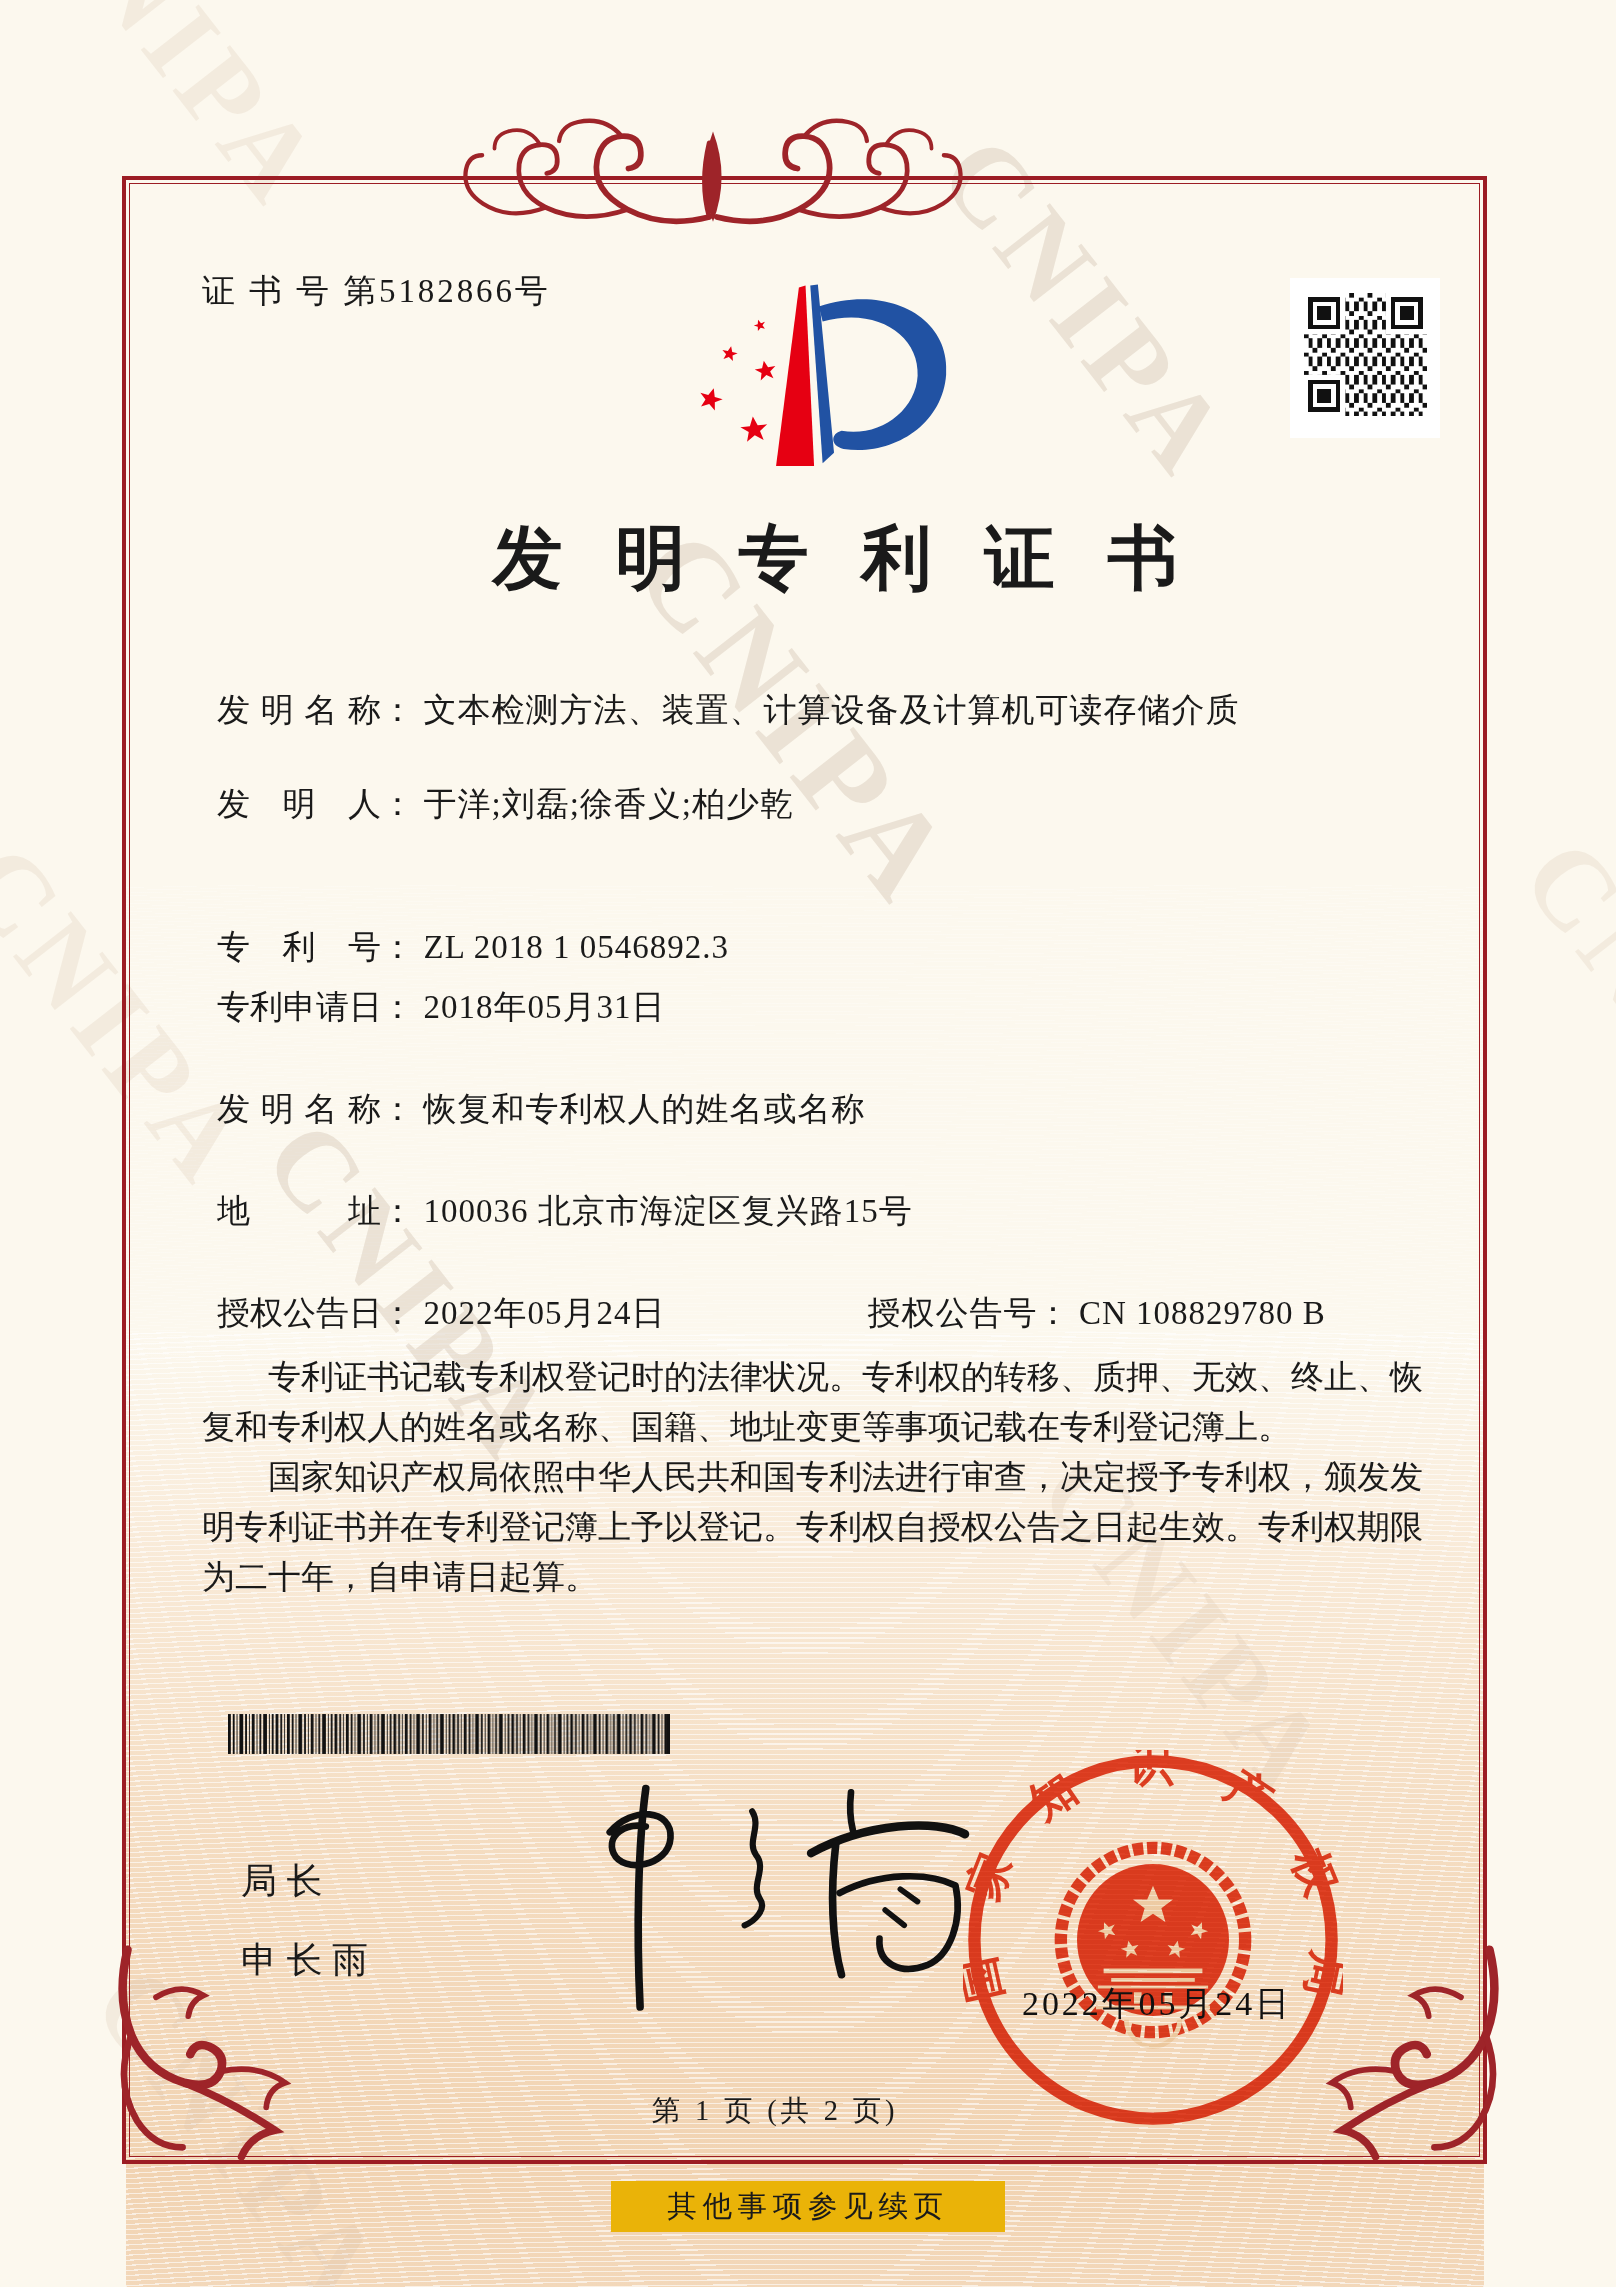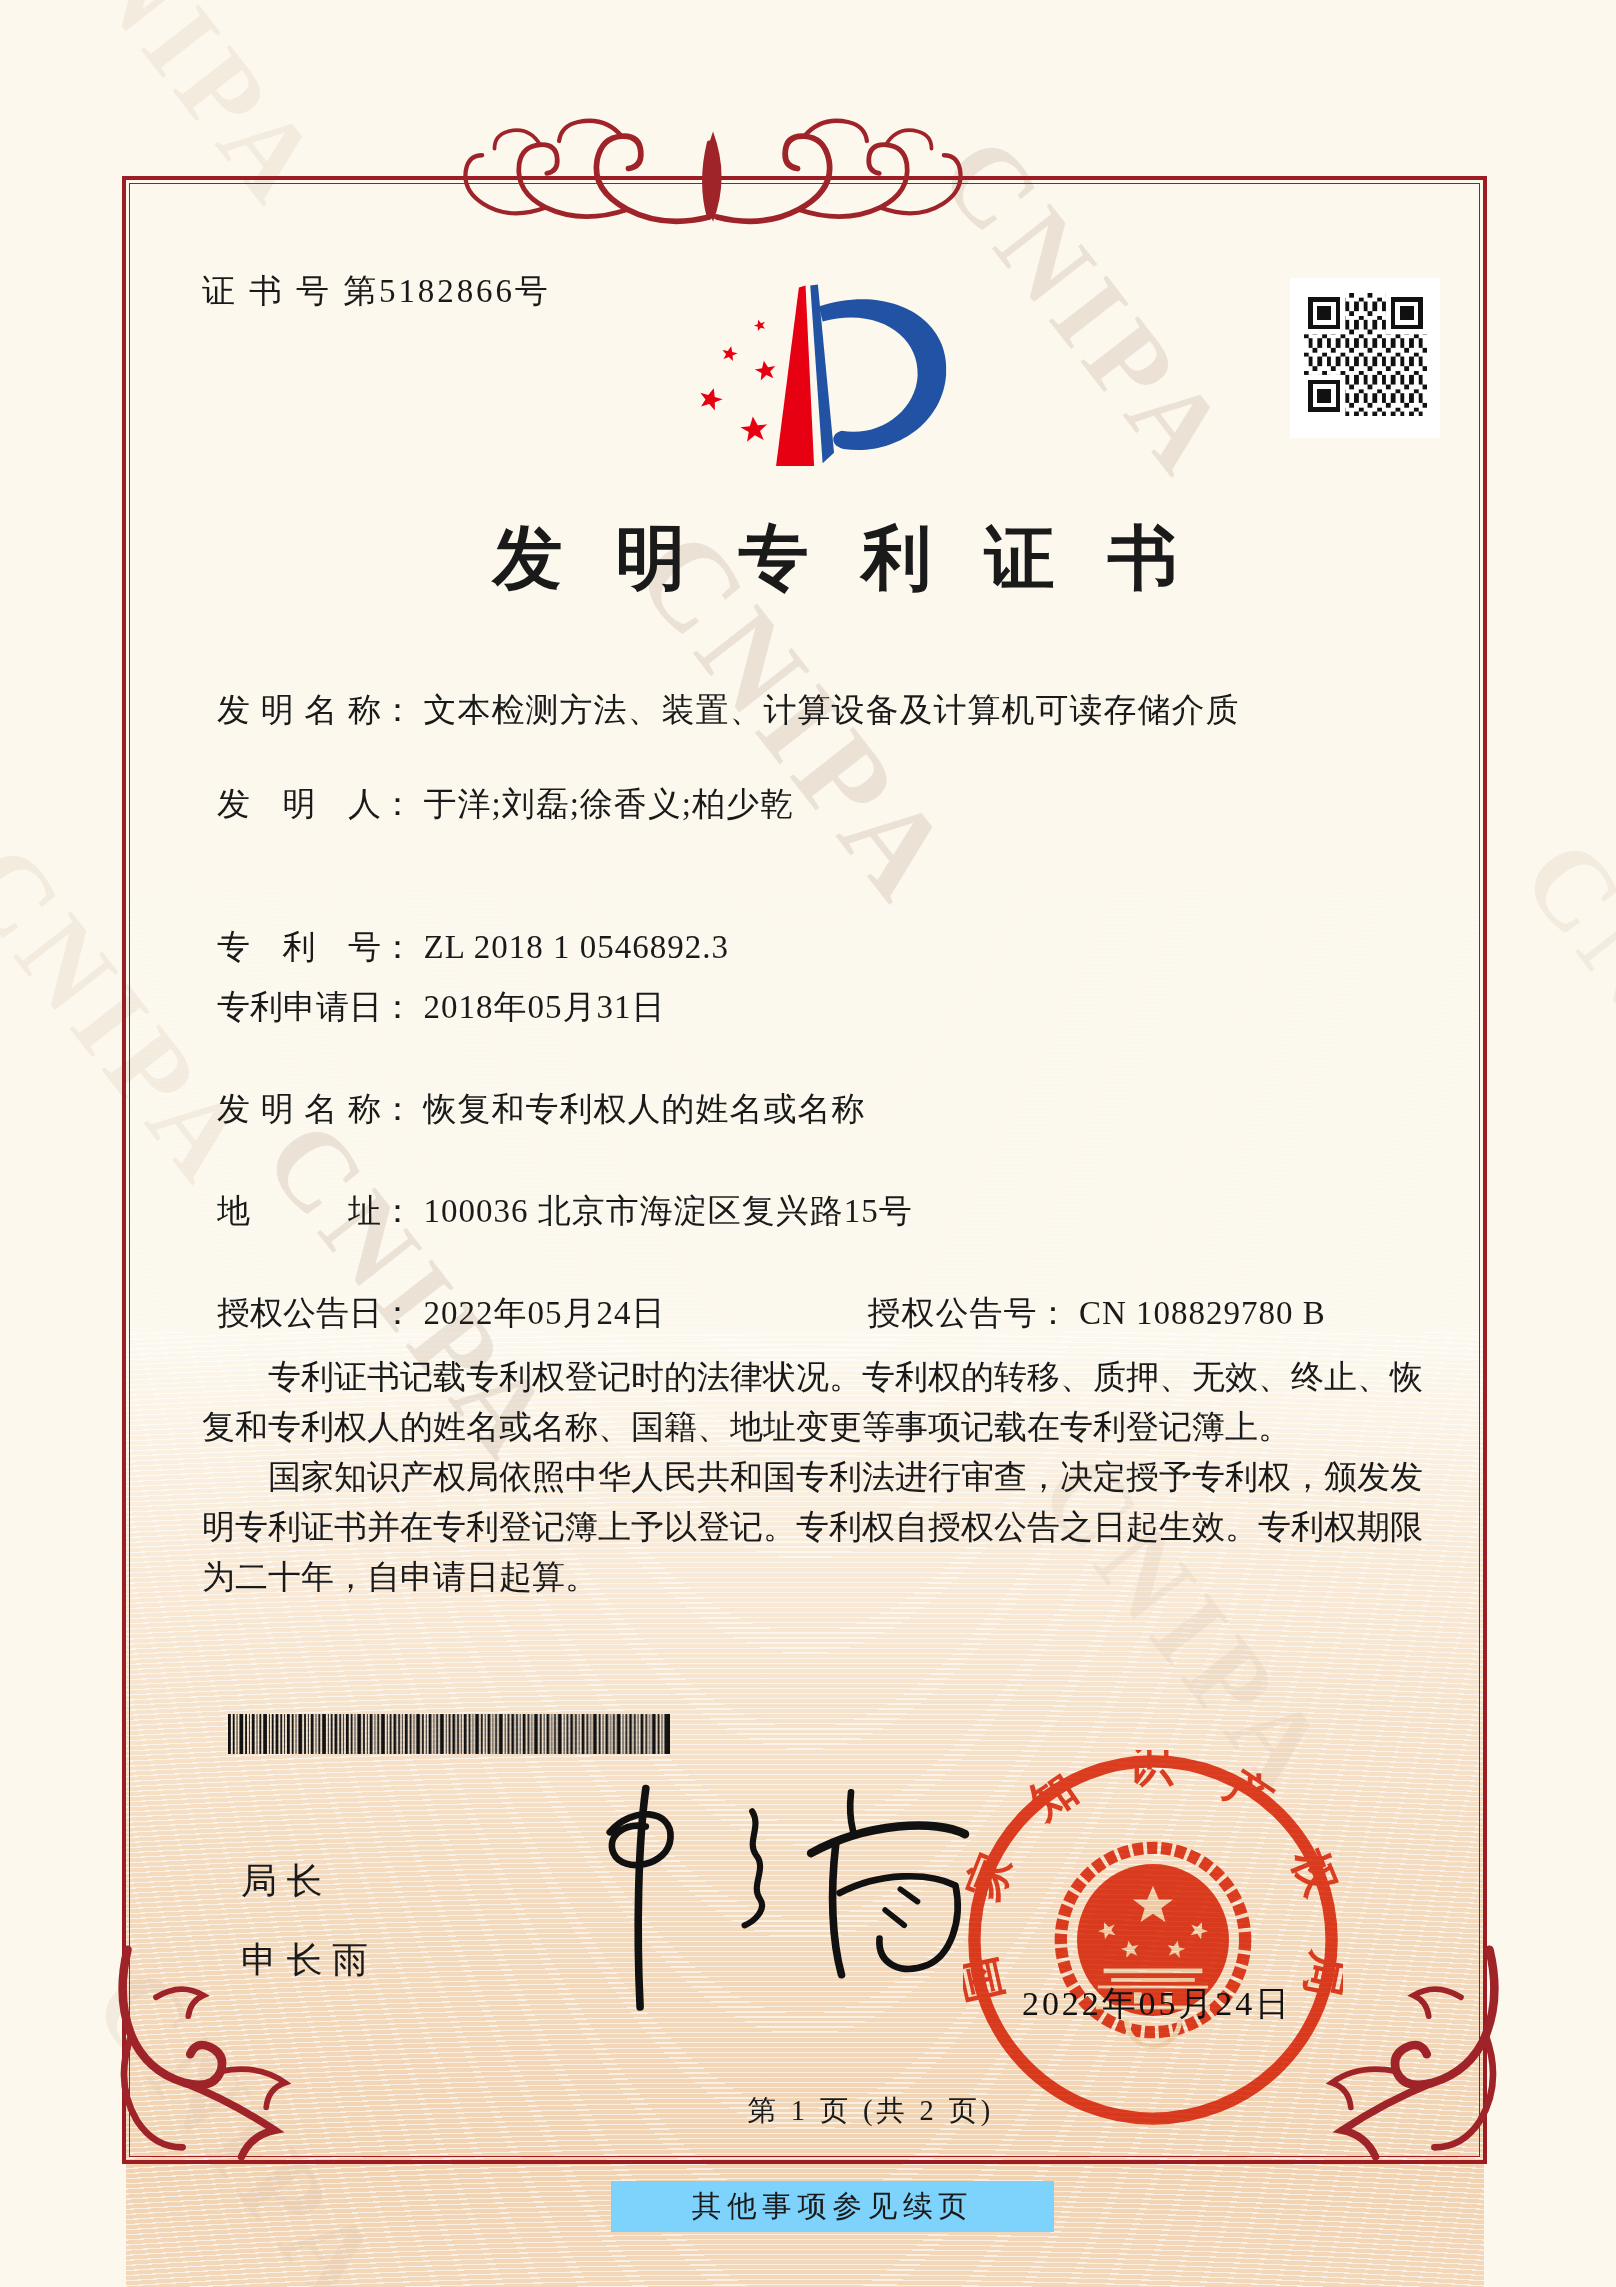--- a/index.html
+++ b/index.html
@@ -91,25 +91,25 @@
     left:241px;font-size:36px;letter-spacing:9.5px;z-index:3;
     font-family:"Liberation Sans","DejaVu Sans",sans-serif;font-weight:500;
   }
   .sig{left:566px;top:1777px;z-index:3;}
   .seal{left:963px;top:1750px;z-index:6;mix-blend-mode:multiply;opacity:.95;}
   .seal-date{
     left:997px;top:1981px;width:320px;text-align:center;z-index:7;
     font-size:34px;letter-spacing:2.9px;color:#111;
   }
   .page-num{
-    left:556px;top:2092px;width:438px;text-align:right;
+    left:556px;top:2092px;width:438px;text-align:center;
     font-size:28.5px;letter-spacing:3.8px;z-index:3;
   }
   .note{
-    left:611px;top:2181px;width:443px;height:51px;background:#7dd3fc;
+    left:611px;top:2181px;width:394px;height:51px;background:#eab308;
     display:flex;align-items:center;justify-content:center;
     font-size:29.5px;letter-spacing:5.7px;z-index:5;
   }
 </style>
 </head>
 <body>
 
 <div class="wm light" style="left:-19px;top:-28.5px;">CNIPA</div>
 <div class="wm light" style="left:1469px;top:-76px;">CNIPA</div>
 <div class="wm" style="left:889px;top:243px;">CNIPA</div>

